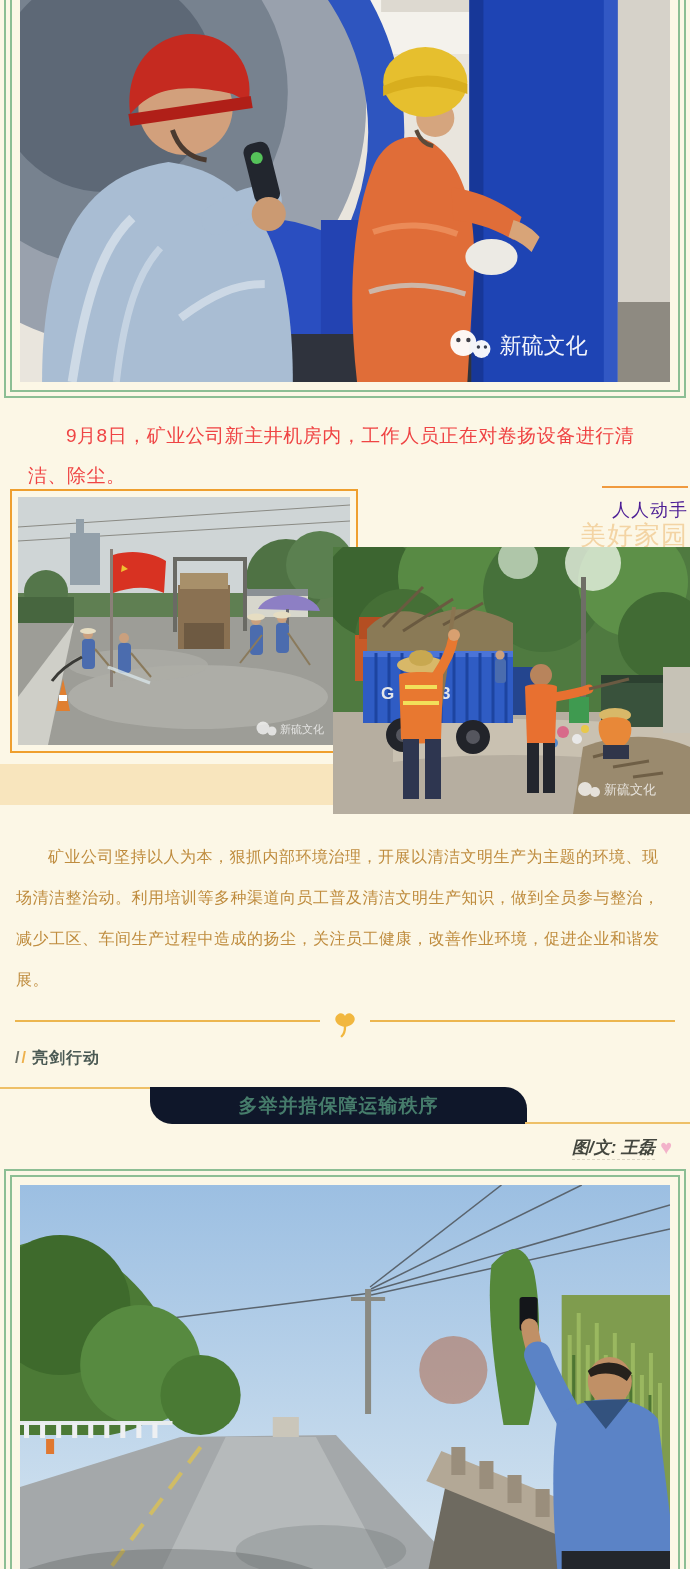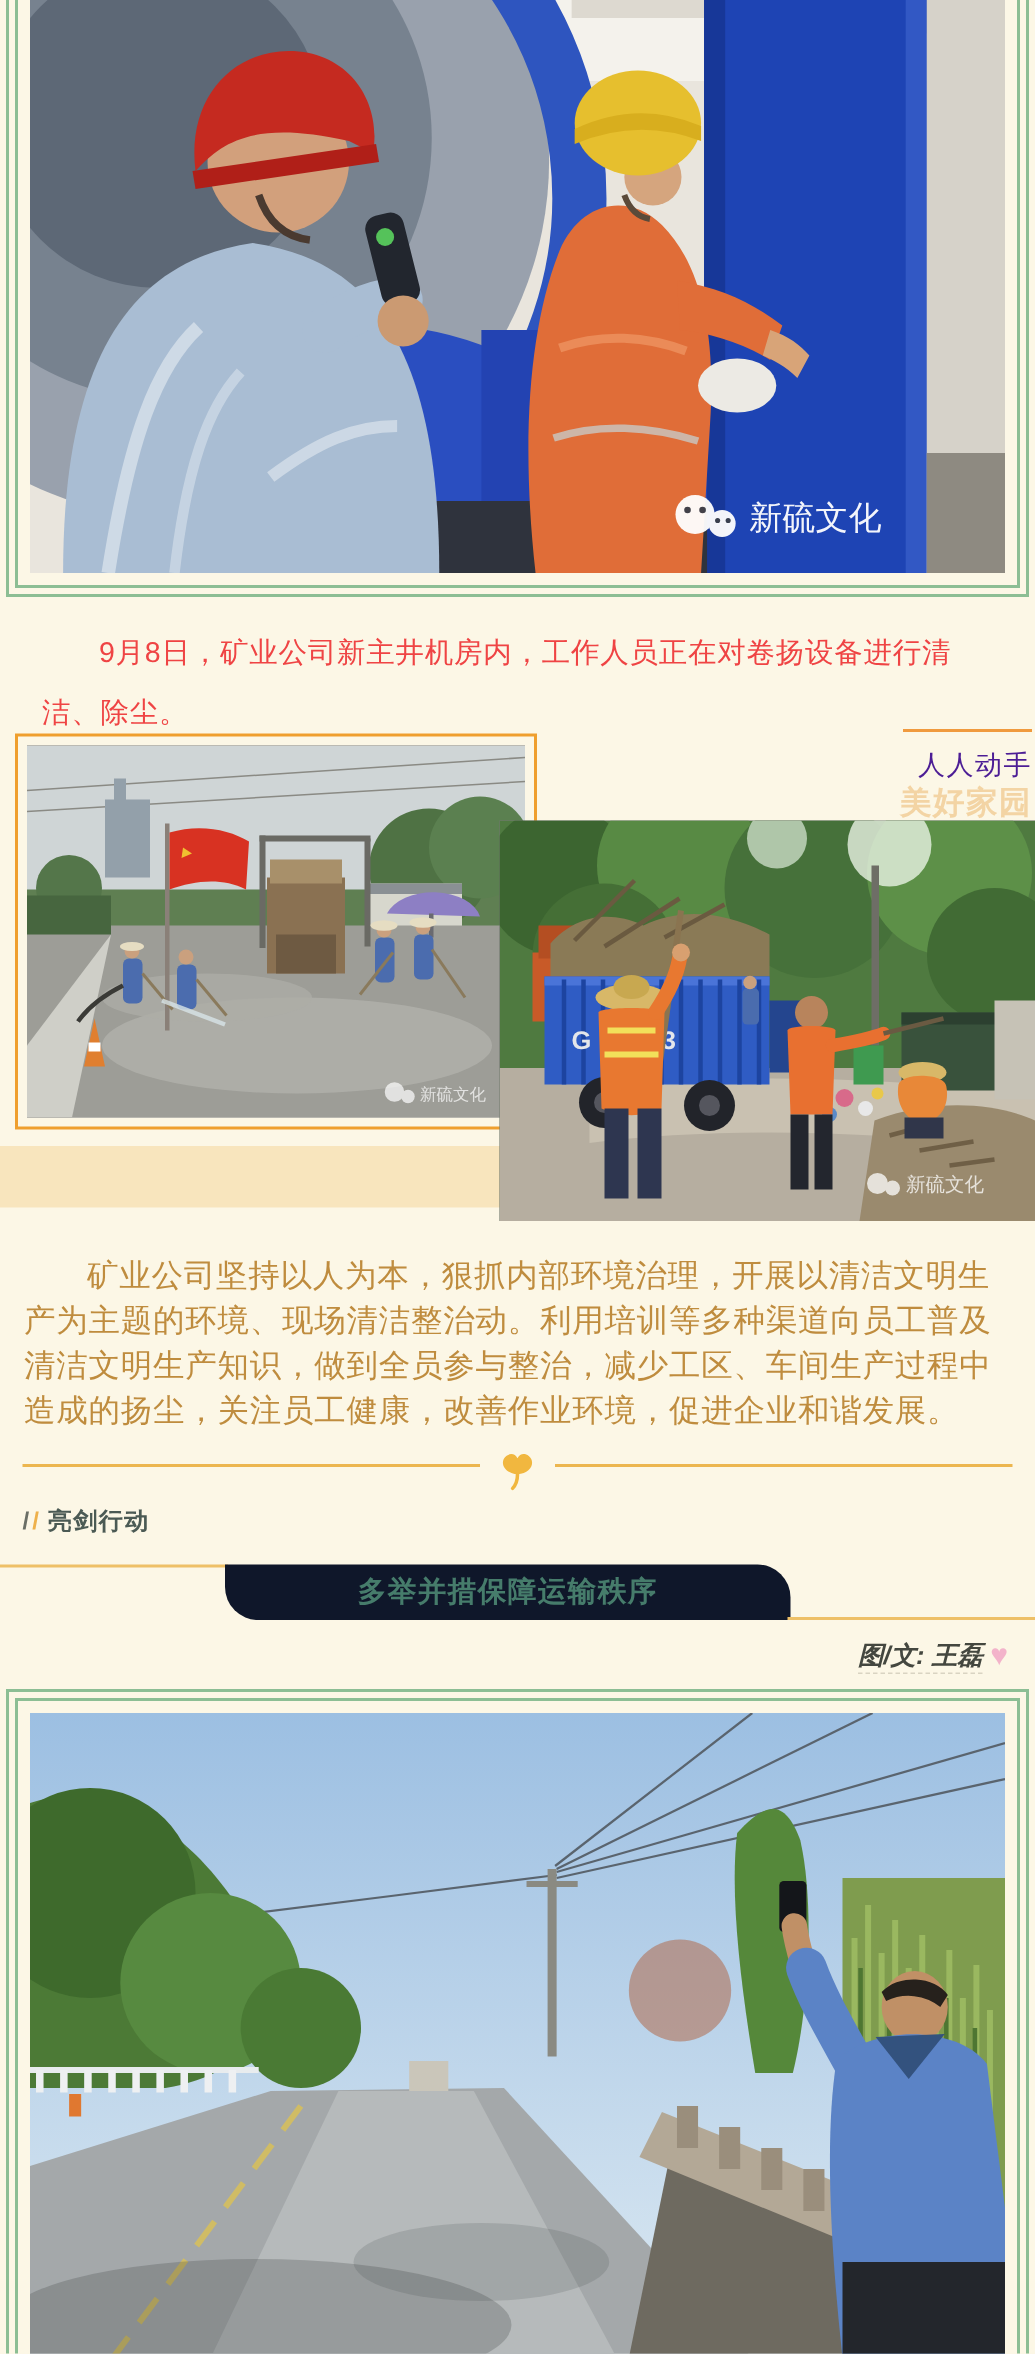--- a/index.html
+++ b/index.html
@@ -17,27 +17,27 @@
   #frame-top .photo{height:400px;}
   #frame-bottom{margin-top:10px;}
   #frame-bottom .photo{height:430px;}
 
   .caption{margin:18px 28px 0; font-size:19px; line-height:40px; color:#ef4444; text-indent:2em; letter-spacing:.5px;}
 
   .composite{position:relative; height:330px; margin-top:-10px;}
   .side-label{position:absolute; right:0; top:0; width:130px; text-align:right; padding-right:2px;}
   .side-label .rule{border-top:2px solid #f09a3e; width:86px; margin:0 0 10px auto;}
   .side-label .l1{color:#4c1d95; font-size:18px; line-height:24px; letter-spacing:1px;}
-  .side-label .l2{color:#f3d4a4; font-size:21px; font-weight:bold; line-height:27px; letter-spacing:1px;}
+  .side-label .l2{color:#f3d4a4; font-size:26px; font-weight:normal; line-height:27px; letter-spacing:1px;}
   .left-photo-frame{position:absolute; left:10px; top:3px; width:332px; height:248px; border:2px solid #ef9f2e; padding:6px; background:#fcf7e6; z-index:1;}
   .left-photo-frame .photo{height:100%;}
   .tan-block{position:absolute; left:0; top:278px; width:656px; height:41px; background:#f8e5bd;}
   .right-photo{position:absolute; left:333px; top:61px; width:357px; height:267px; z-index:2;}
 
-  .main-paragraph{margin:20px 16px 0; font-size:21px; line-height:30px; color:#bf8c3e; text-indent:2em; letter-spacing:.5px;}
+  .main-paragraph{margin:20px 16px 0; font-size:16px; line-height:41px; color:#bf8c3e; text-indent:2em; letter-spacing:.5px;}
 
   .divider{display:flex; align-items:center; margin:8px 15px 0; height:26px;}
   .divider .line{flex:1; border-top:2px solid #ecb64f;}
   .divider .leaf{margin:0 10px; transform:translateY(6px);}
 
   .section-header{margin:14px 15px 0; font-size:16px; font-weight:bold; letter-spacing:1px;}
   .slash1{color:#6b6f66; margin-right:1px;}
   .slash2{color:#eeb14c; margin-right:5px;}
   .section-title{color:#4b5a54;}
 

